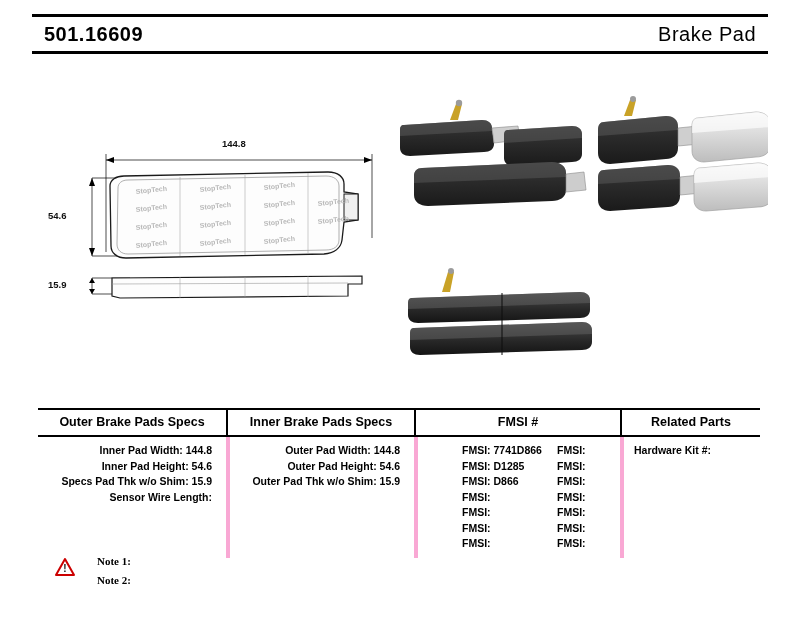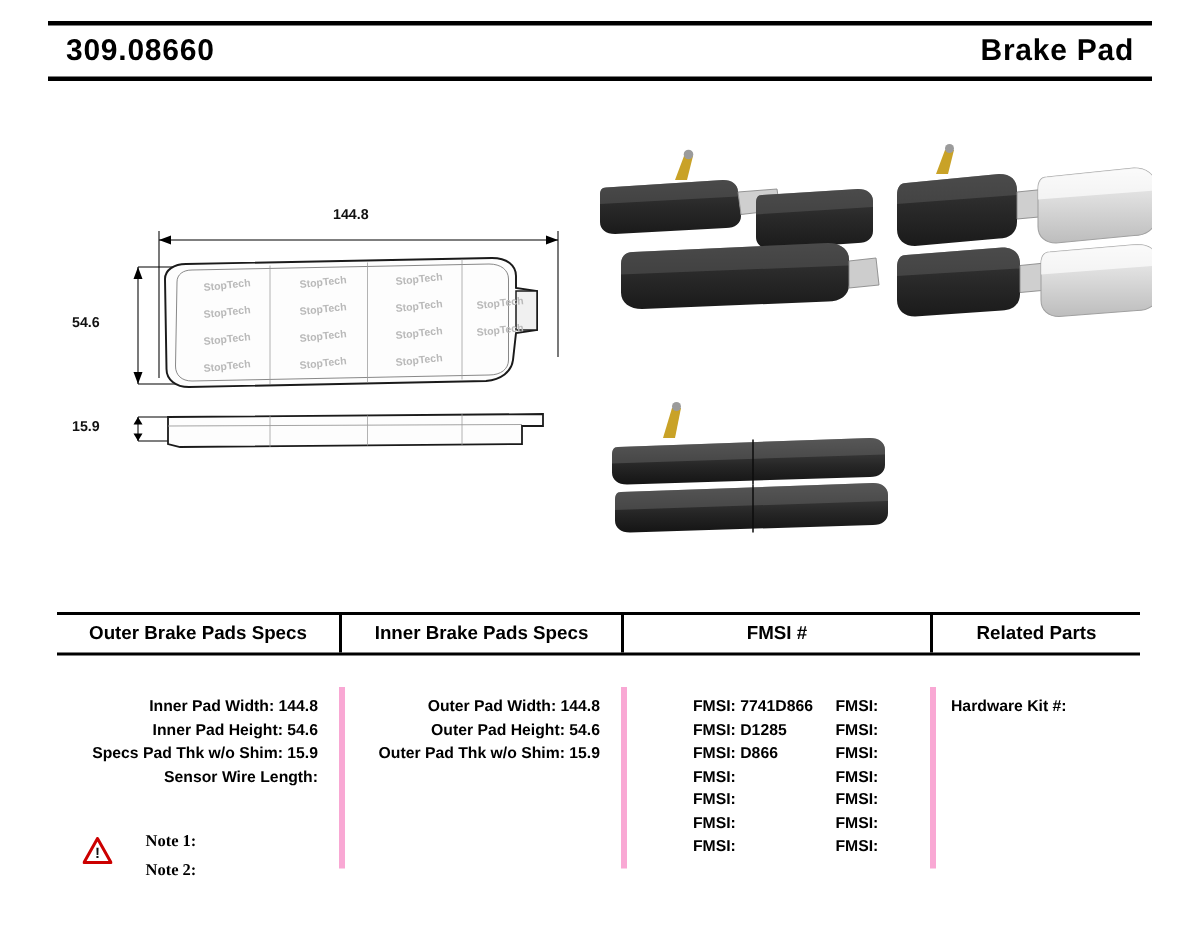--- a/index.html
+++ b/index.html
@@ -33,21 +33,21 @@
     top: 6px;
     font-size: 20px;
     font-weight: bold;
     letter-spacing: 0.5px;
   }
   .header-right {
     position: absolute;
     right: 12px;
     top: 6px;
     font-size: 20px;
-    font-weight: bold;
+    font-weight: normal;
     letter-spacing: 0.5px;
   }
 
   
   .drawing {
     position: absolute;
     left: 32px;
     top: 70px;
     width: 736px;
     height: 320px;
@@ -77,21 +77,20 @@
     text-align: center;
     font-size: 12.5px;
     font-weight: bold;
     padding: 5px 2px 6px 2px;
     box-sizing: border-box;
   }
   .spec-head .cell + .cell { border-left: 2px solid #000; }
 
   .spec-body {
     display: flex;
-    margin-top: 21px;
   }
   .spec-body .cell {
     box-sizing: border-box;
     padding: 6px 6px 6px 6px;
   }
   .spec-body .cell + .cell { border-left: 4px solid #f9a8d4; }
 
   .col1 { width: 188px; }
   .col2 { width: 188px; }
   .col3 { width: 206px; }
@@ -150,21 +149,21 @@
     font-family: "Liberation Sans", sans-serif;
     font-size: 7px;
     font-weight: bold;
     fill: #b9b9b9;
   }
 </style>
 </head>
 <body>
 
 <div class="header">
-  <div class="header-left">309.08660</div>
+  <div class="header-left">501.16609</div>
   <div class="header-right">Brake Pad</div>
 </div>
 
 <div class="drawing">
 
   <svg width="736" height="320" viewBox="0 0 736 320">
     <defs>
       <linearGradient id="padGrad" x1="0" y1="0" x2="0" y2="1">
         <stop offset="0%" stop-color="#3a3a3a"></stop>
         <stop offset="45%" stop-color="#2a2a2a"></stop>

